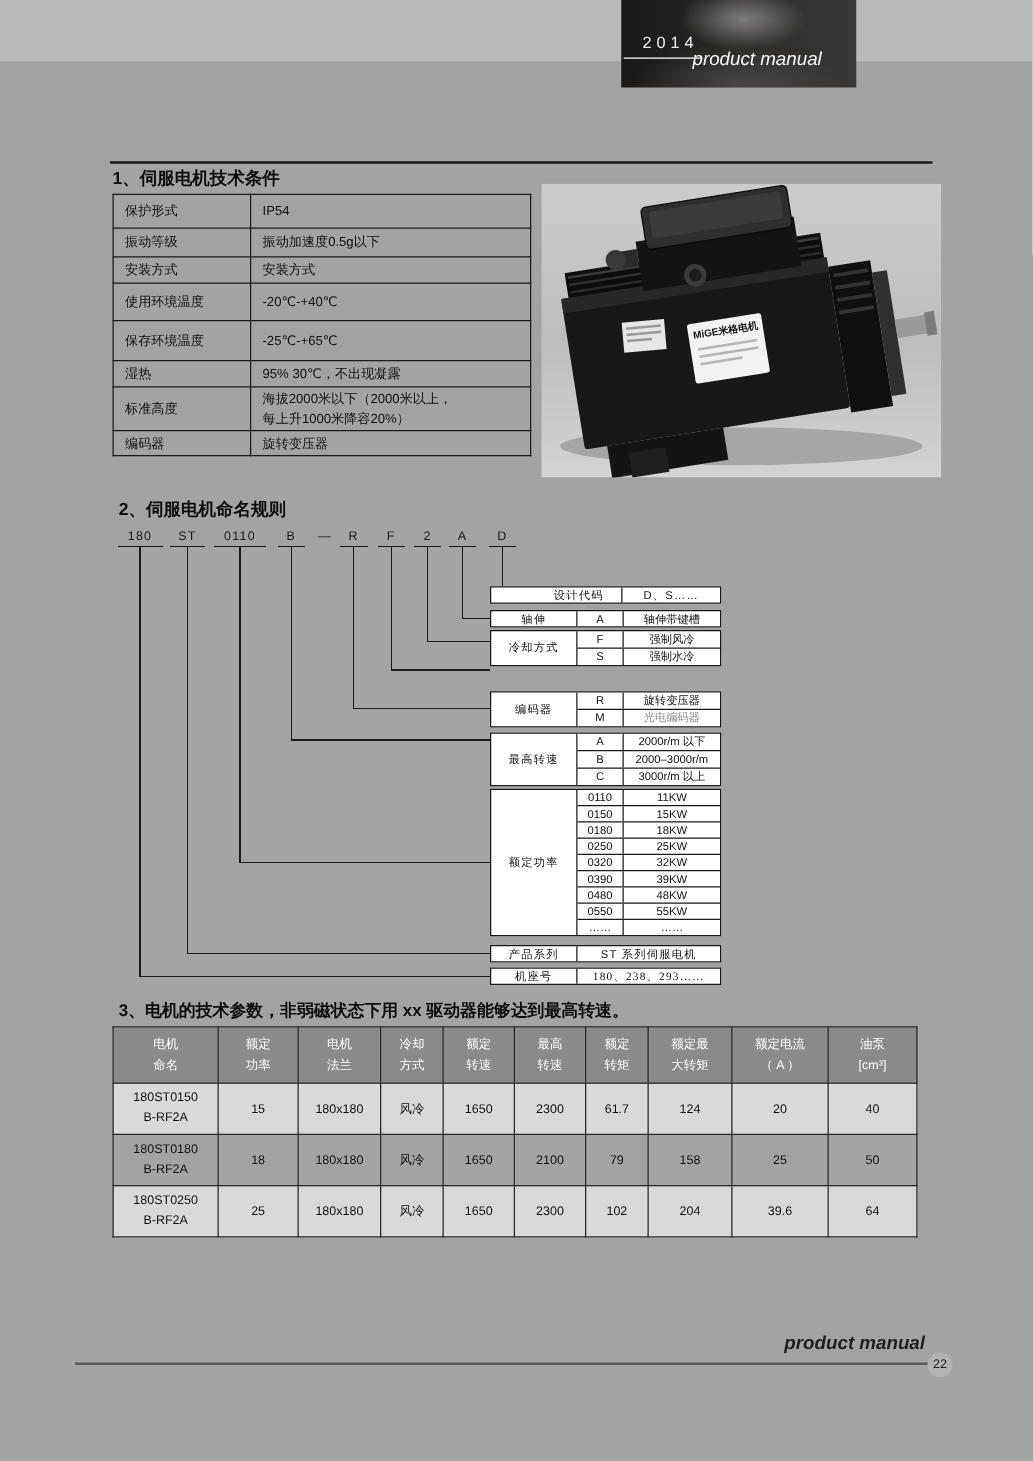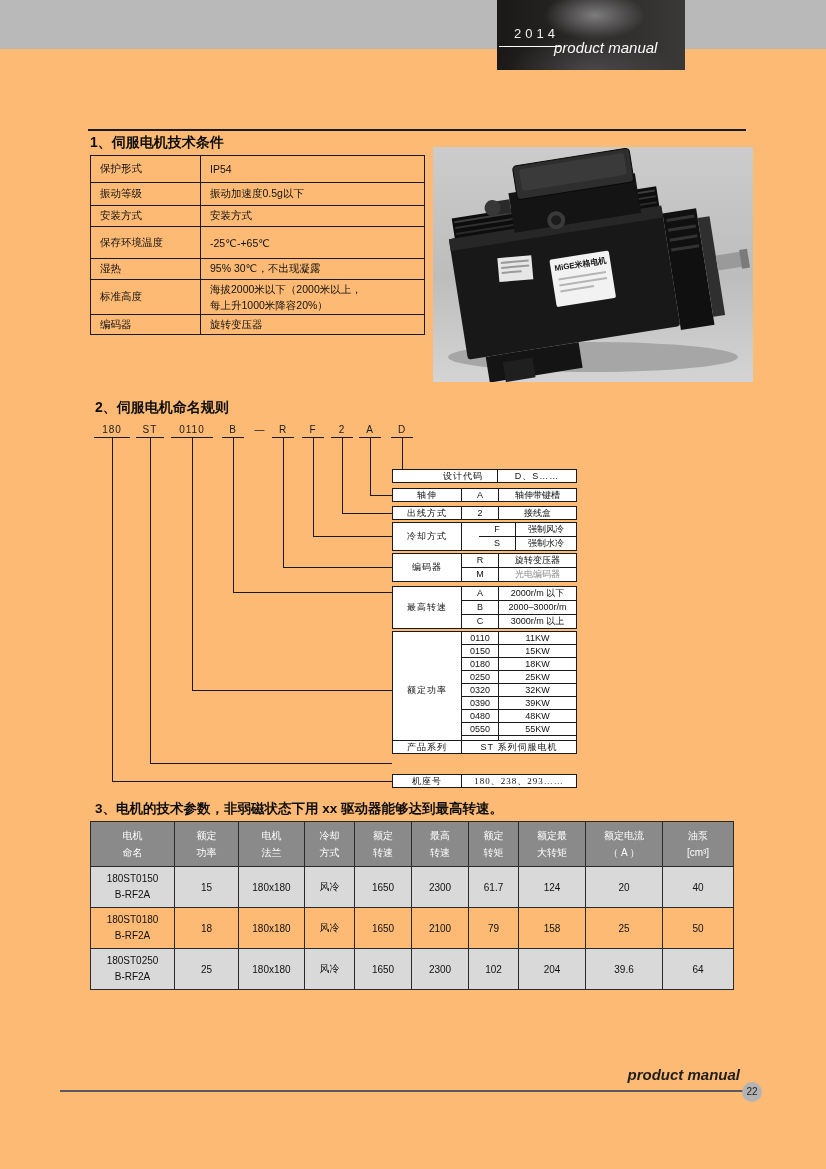--- a/index.html
+++ b/index.html
@@ -1,17 +1,17 @@
 <!DOCTYPE html>
 <html><head>
 <meta charset="utf-8">
 <style>
   html,body{margin:0;padding:0;background:#e8e8e8;}
   .page{
-    position:relative;width:826px;height:1169px;margin:0 auto;background:#fdba74;
+    position:relative;width:826px;height:1169px;margin:0 auto;background:#a3a3a3;
     font-family:"Liberation Sans","DejaVu Sans",sans-serif;color:#111;overflow:hidden;
   }
   
   .topbar{position:absolute;left:0;top:0;width:826px;height:49px;background:#b9b9b9;}
   .banner{
     position:absolute;left:497px;top:0;width:188px;height:70px;
     background:
       radial-gradient(ellipse 70px 34px at 52% 22%, rgba(170,170,170,.65), rgba(40,40,40,0) 72%),
       radial-gradient(ellipse 120px 50px at 50% 100%, rgba(130,130,130,.35), rgba(0,0,0,0) 70%),
       linear-gradient(90deg,#1b1818,#3b3838);
@@ -77,20 +77,24 @@
         <td class="lbl">保护形式</td>
         <td>IP54</td>
       </tr>
       <tr style="height:23px;">
         <td class="lbl">振动等级</td>
         <td>振动加速度0.5g以下</td>
       </tr>
       <tr style="height:21px;">
         <td class="lbl">安装方式</td>
         <td>安装方式</td>
+      </tr>
+      <tr style="height:30px;">
+        <td class="lbl">使用环境温度</td>
+        <td>-20℃-+40℃</td>
       </tr>
       <tr style="height:32px;">
         <td class="lbl">保存环境温度</td>
         <td>-25℃-+65℃</td>
       </tr>
       <tr style="height:21px;">
         <td class="lbl">湿热</td>
         <td>95% 30℃，不出现凝露</td>
       </tr>
       <tr style="height:35px;">
@@ -211,21 +215,21 @@
     <div class="dg-box" style="top:86px;height:14px;">
       <div class="dg-label">出线方式</div>
       <div class="dg-rows">
           <div class="dg-row" style="height:12px;line-height:12px;">
         <div class="dg-code">2</div>
         <div class="dg-desc">接线盒</div>
       </div>
         </div>
     </div>
 
-    <div class="dg-box" style="top:102px;gap:17px;">
+    <div class="dg-box" style="top:84px;">
       <div class="dg-label">冷却方式</div>
       <div class="dg-rows">
         <div class="dg-row">
           <div class="dg-code">F</div>
           <div class="dg-desc">强制风冷</div>
         </div>
         <div class="dg-row">
           <div class="dg-code">S</div>
           <div class="dg-desc">强制水冷</div>
         </div>
@@ -299,21 +303,21 @@
             <div class="dg-code">0550</div>
             <div class="dg-desc">55KW</div>
           </div>
         <div class="dg-row">
             <div class="dg-code">……</div>
             <div class="dg-desc">……</div>
           </div>
       </div>
     </div>
 
-    <div class="dg-box" style="top:320px;height:14px;">
+    <div class="dg-box" style="top:336px;height:14px;">
       <div class="dg-label">产品系列</div>
       <div class="dg-span">ST  系列伺服电机</div>
     </div>
 
     <div class="dg-box" style="top:354px;height:14px;font-family:Liberation Serif, serif;">
       <div class="dg-label">机座号</div>
       <div class="dg-span">180、238、293……</div>
     </div>
   </div>
 

